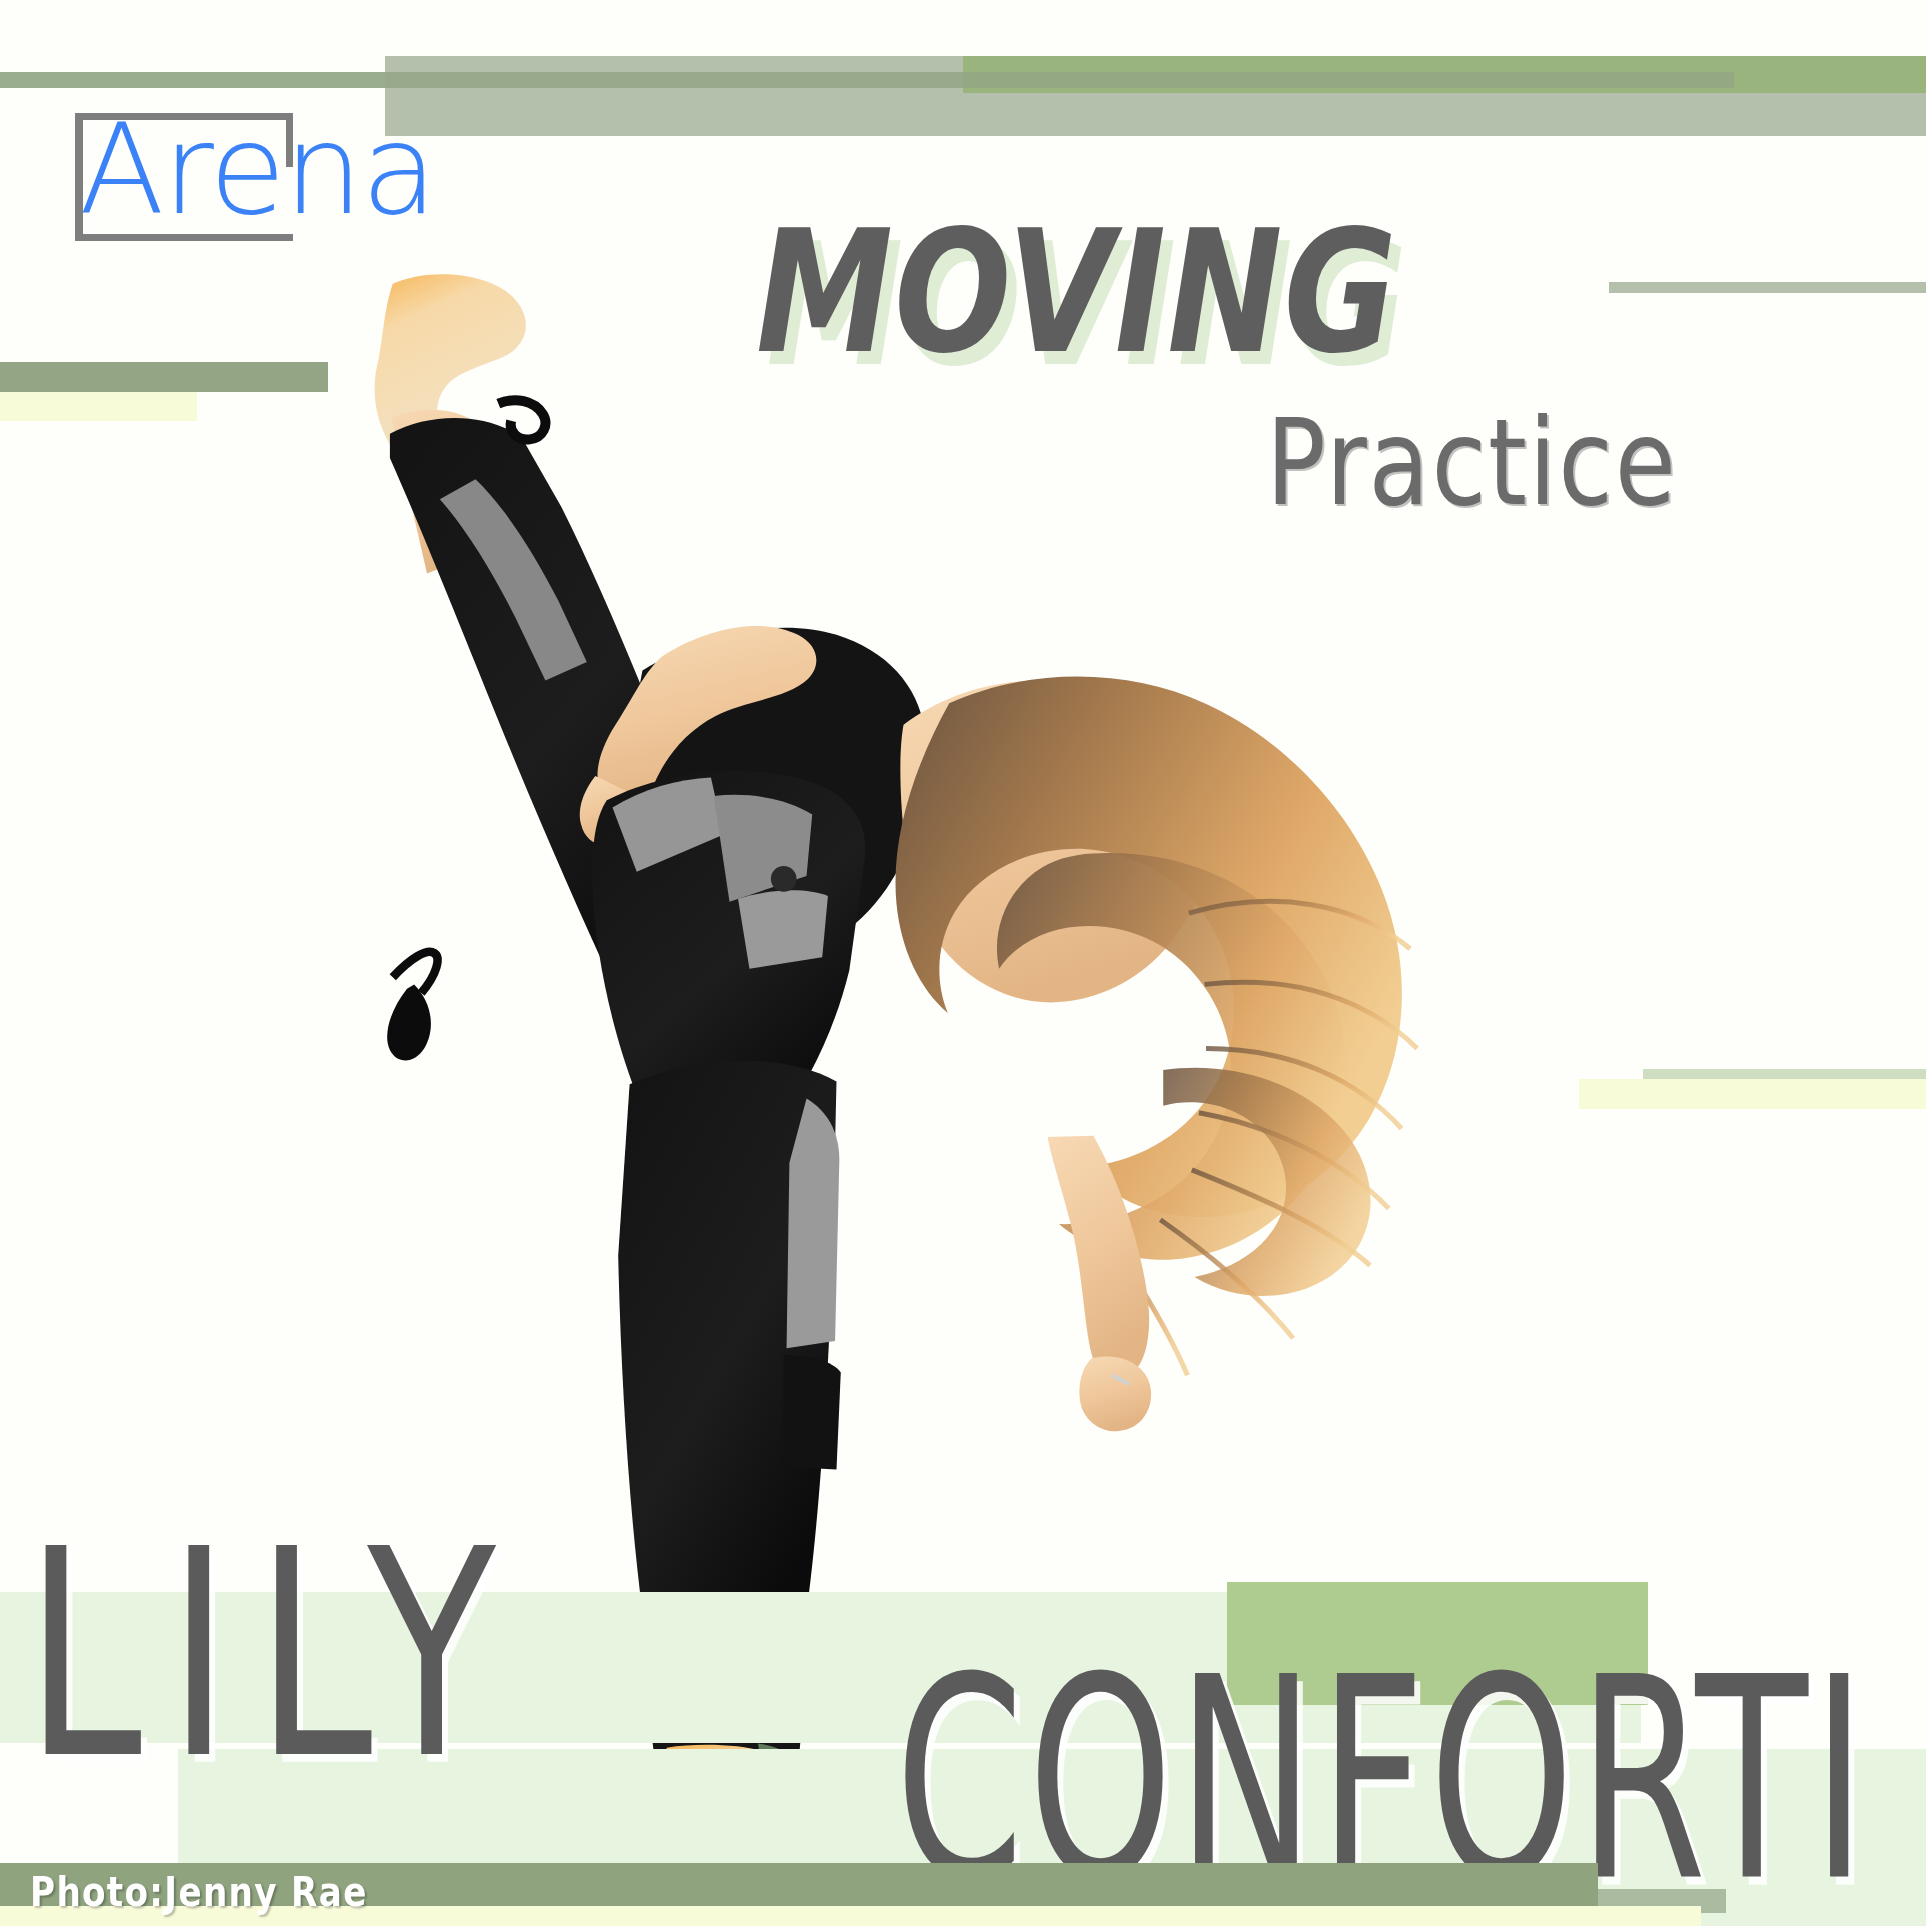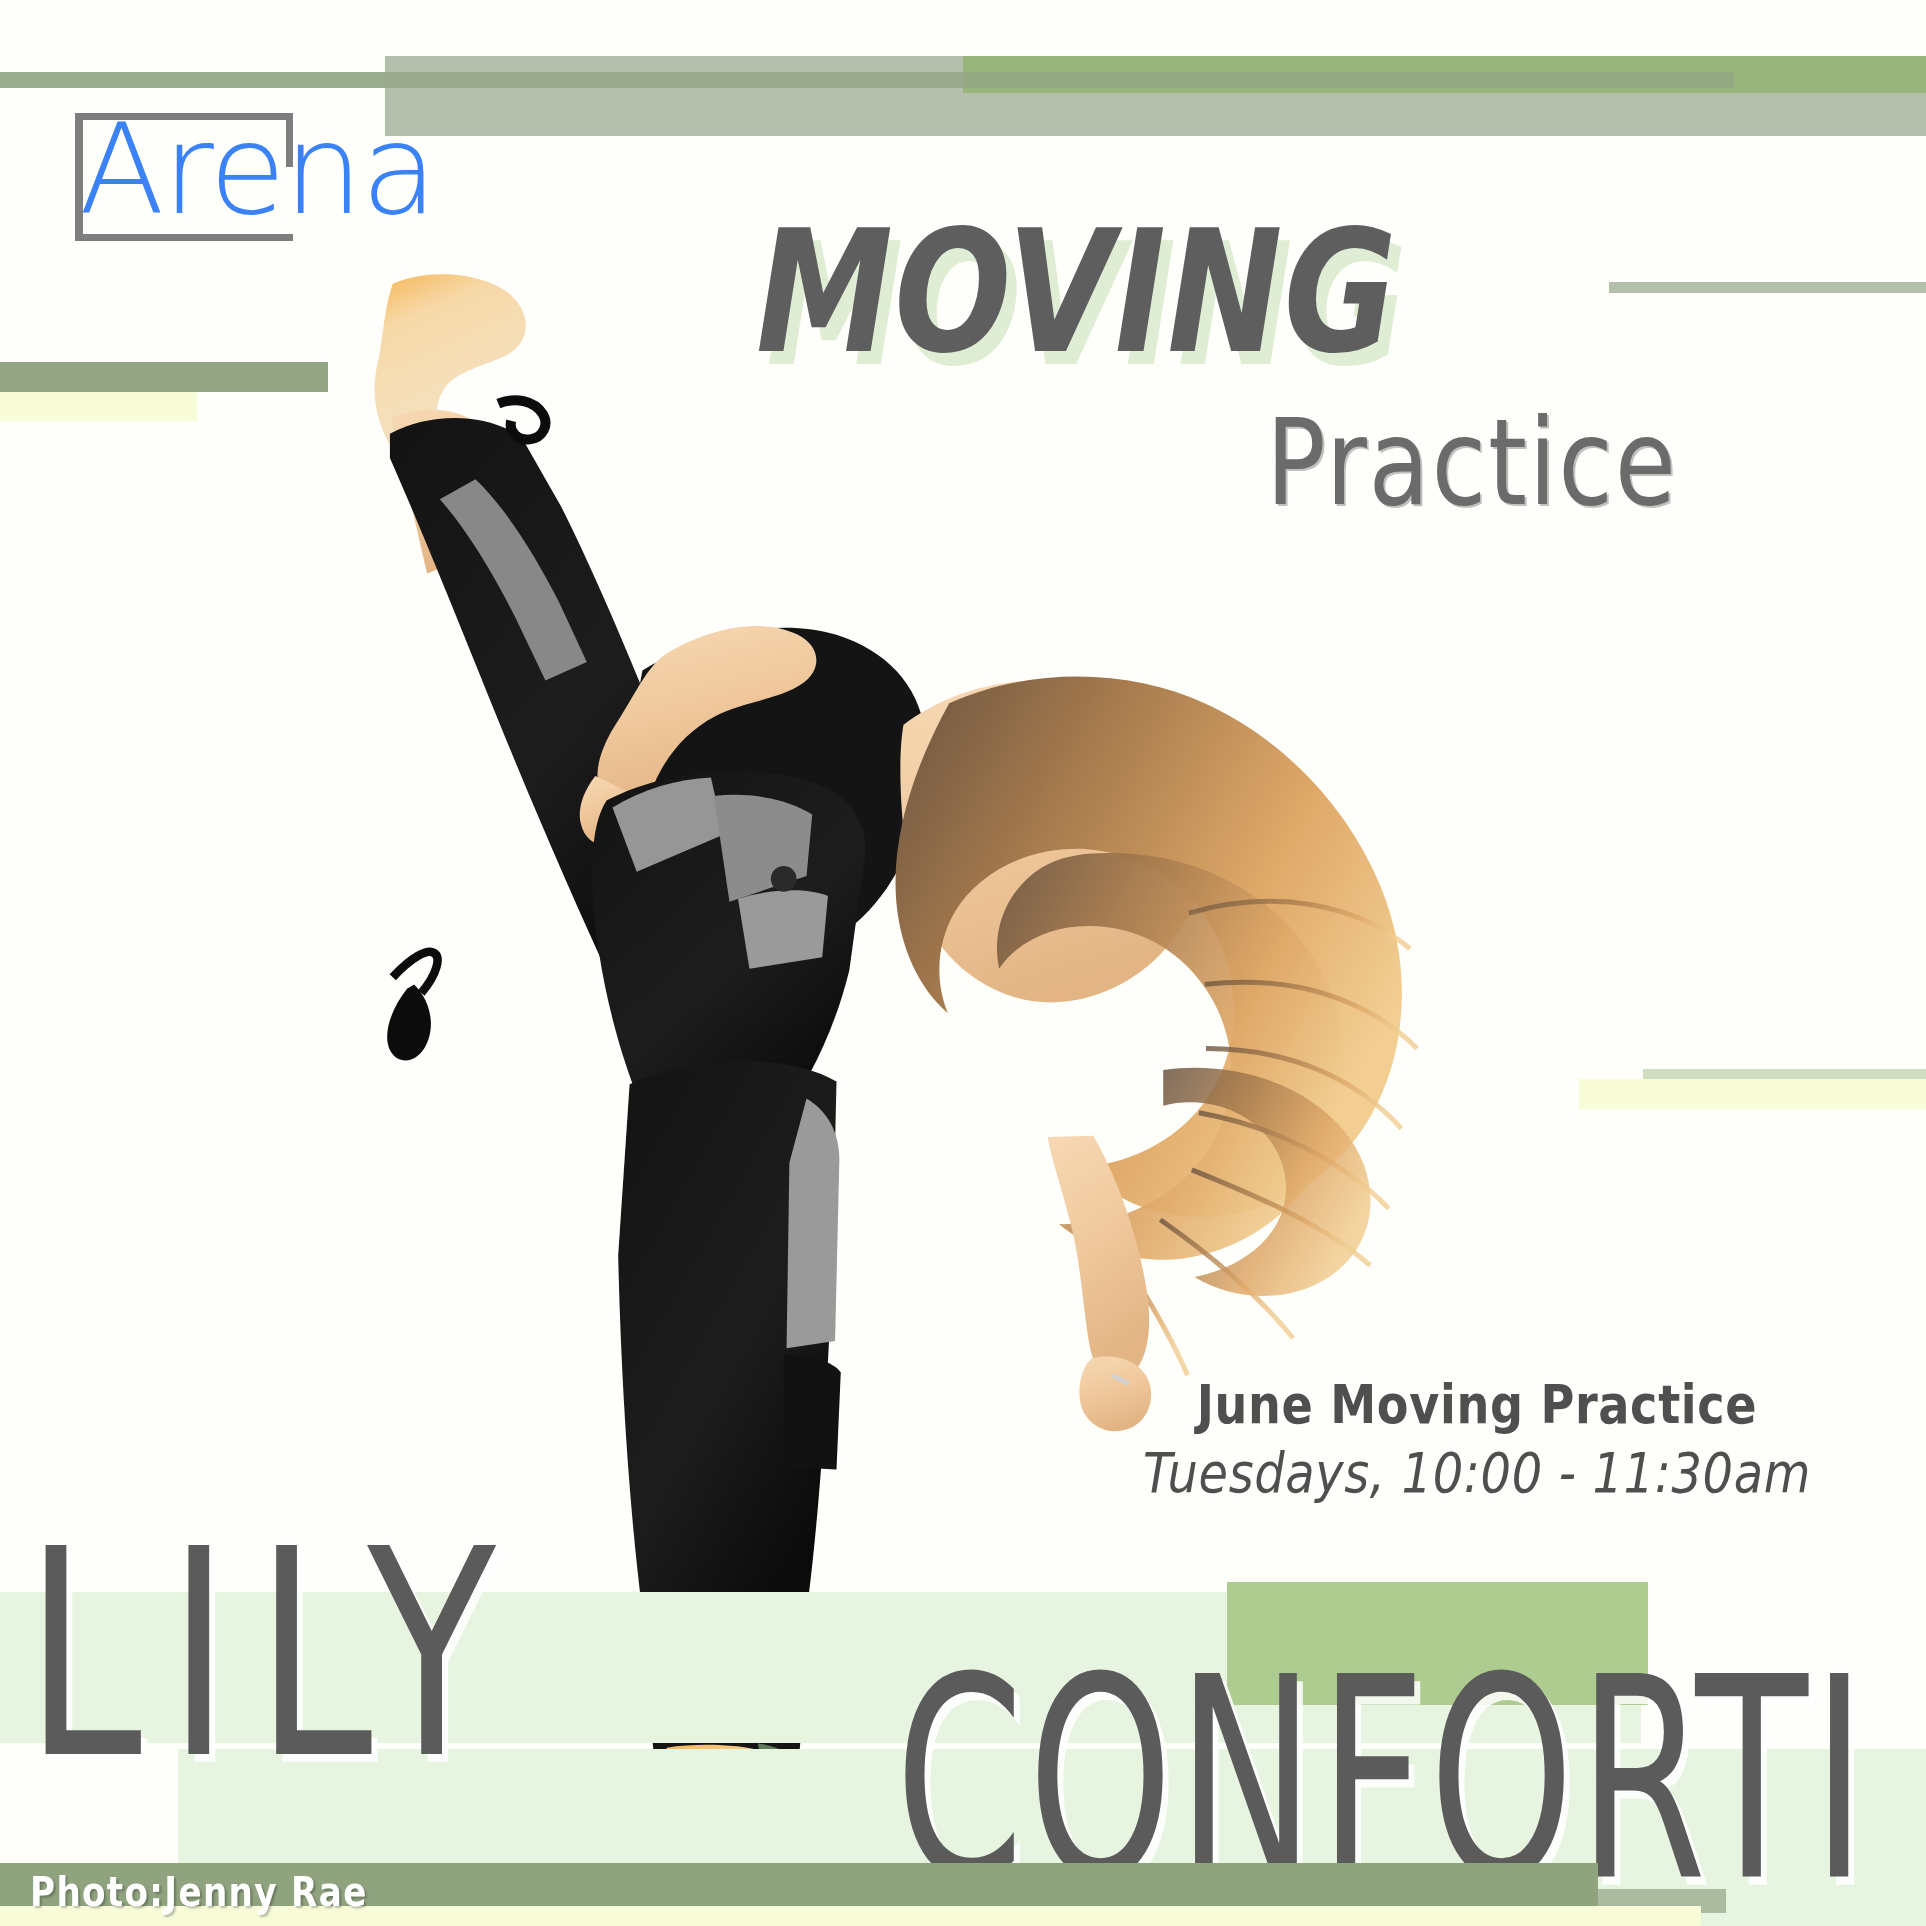--- a/index.html
+++ b/index.html
@@ -253,24 +253,20 @@
     </svg>
   </div>
 
   <div class="bar bar-moving-line"></div>
   <div class="bar bar-right-green"></div>
   <div class="bar bar-right-yellow"></div>
 
   <div id="moving">MOVING</div>
   <div id="practice">Practice</div>
 
-  <div id="details">
-    <div class="line1">June Moving Practice</div>
-    <div class="line2">Tuesdays, 10:00 - 11:30am</div>
-  </div>
 
   <div class="bar bar-lily-lightgreen"></div>
   <div class="bar bar-lily-medgreen"></div>
   <div class="bar bar-conf-lightgreen"></div>
   <div class="bar bar-bottom-thinline"></div>
 
   <div id="first-name">LILY</div>
   <div id="last-name">CONFORTI</div>
 
   <div class="bar bar-credit-bg"></div>

